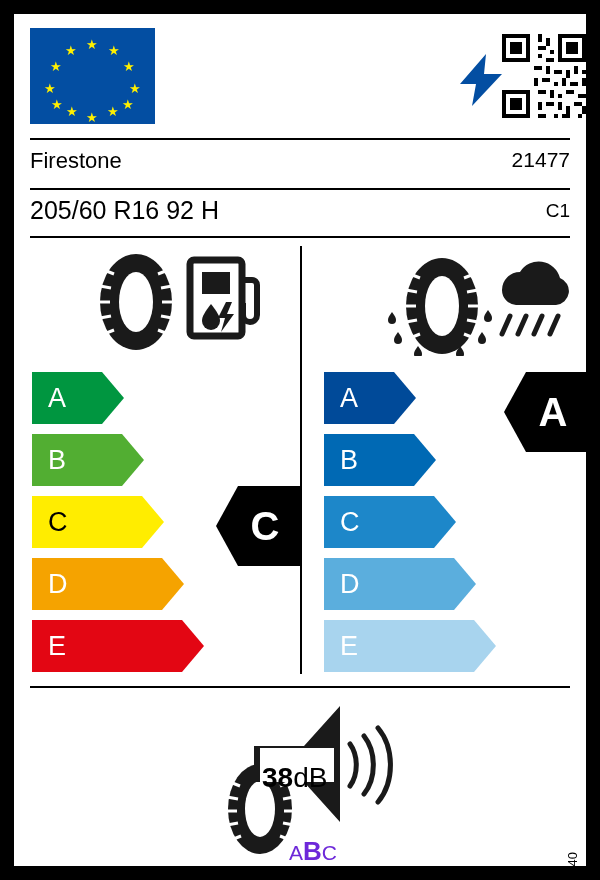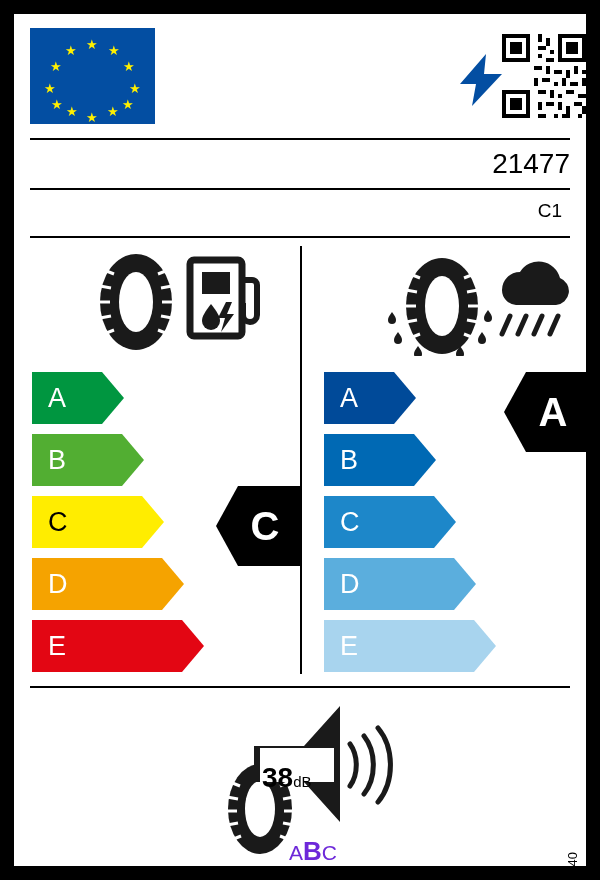--- a/index.html
+++ b/index.html
@@ -86,34 +86,34 @@
     position: absolute;
     left: 16px;
     top: 134px;
     font-size: 22px;
     color: #000;
   }
   .code {
     position: absolute;
     right: 16px;
     top: 134px;
-    font-size: 28px;
+    font-size: 21px;
     color: #000;
     text-align: right;
   }
   .size {
     position: absolute;
     left: 16px;
     top: 182px;
     font-size: 25px;
     color: #000;
   }
   .classcode {
     position: absolute;
-    right: 24px;
+    right: 16px;
     top: 186px;
     font-size: 19px;
     color: #000;
   }
 
   
   .vdiv {
     position: absolute;
     left: 286px;
     top: 232px;
@@ -201,21 +201,21 @@
   .noise-db {
     position: absolute;
     left: 248px;
     top: 750px;
     font-size: 28px;
     font-weight: bold;
     color: #000;
     line-height: 28px;
   }
   .noise-db small {
-    font-size: 15px;
+    font-size: 28px;
     font-weight: normal;
     margin-top: 38px;
   }
   .noise-class {
     position: absolute;
     left: 275px;
     top: 824px;
     font-size: 21px;
     color: #6d28d9;
     line-height: 27px;
@@ -305,22 +305,24 @@
           <rect x="20" y="18" width="1" height="2"></rect>
         <rect x="9" y="20" width="2" height="1"></rect>
           <rect x="13" y="20" width="1" height="1"></rect>
         <rect x="15" y="20" width="2" height="1"></rect>
           <rect x="19" y="20" width="1" height="1"></rect>
       </g>
     </svg>
   </div>
 
   <div class="rule rule-1"></div>
+  <div class="brand">Firestone</div>
   <div class="code">21477</div>
   <div class="rule rule-2"></div>
+  <div class="size">205/60 R16 92 H</div>
   <div class="classcode">C1</div>
   <div class="rule rule-3"></div>
 
   <div class="vdiv"></div>
 
   <div class="pict-fuel">
     <svg viewBox="0 0 180 110" width="180" height="110">
       <g>
         <ellipse cx="56" cy="56" rx="36" ry="48" fill="#1a1a1a"></ellipse>
         <ellipse cx="56" cy="56" rx="17" ry="30" fill="#ffffff"></ellipse>

